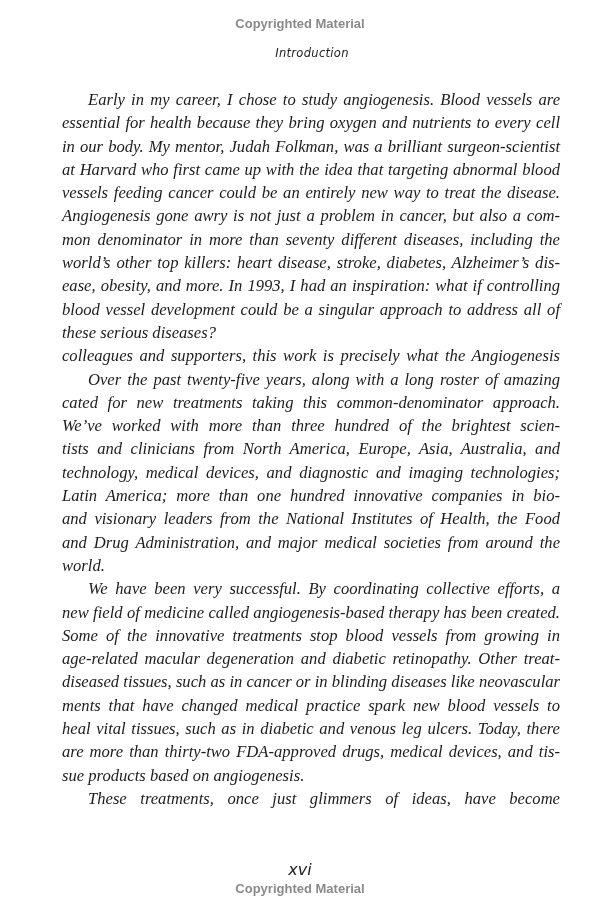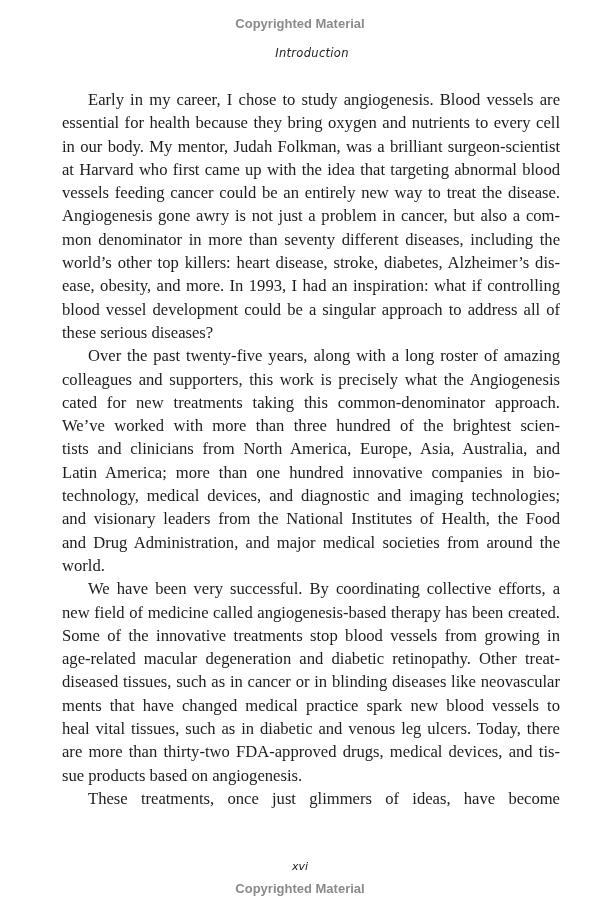--- a/index.html
+++ b/index.html
@@ -12,26 +12,27 @@
     .wm-top { top: 16px; }
     .wm-bottom { top: 881px; }
     .running-head {
       position: absolute; top: 46px; left: 12px; width: 600px; text-align: center;
       font-family: "DejaVu Sans", sans-serif; font-style: italic;
       font-size: 11.5px; color: #222; letter-spacing: 0.3px;
     }
     .folio {
       position: absolute; top: 860px; left: 0; width: 600px; text-align: center;
       font-family: "DejaVu Sans", sans-serif; font-style: italic;
-      font-size: 11px; color: #222;
+      font-size: 16px; color: #222;
     }
     .body-text {
       position: absolute; left: 62px; top: 88px; width: 498px;
       font-family: "Liberation Serif", serif; font-size: 16.6px;
       color: #1c1c1c;
+      font-style: italic;
     }
     .line {
       display: block; height: 23.3px; line-height: 23.3px;
       white-space: nowrap; text-align: justify; text-align-last: justify;
       overflow: visible;
     }
     .line.indent { padding-left: 26px; }
     .line.last { text-align-last: left; }
   </style>
 </head>
@@ -50,27 +51,27 @@
     <span class="line">vessels feeding cancer could be an entirely new way to treat the disease.</span>
     <span class="line">Angiogenesis gone awry is not just a problem in cancer, but also a com-</span>
     <span class="line">mon denominator in more than seventy different diseases, including the</span>
     <span class="line">world’s other top killers: heart disease, stroke, diabetes, Alzheimer’s dis-</span>
     <span class="line">ease, obesity, and more. In 1993, I had an inspiration: what if controlling</span>
     <span class="line">blood vessel development could be a singular approach to address all of</span>
     <span class="line last">these serious diseases?</span>
   </div>
 
   <div>
+    <span class="line">colleagues and supporters, this work is precisely what the Angiogenesis</span>
     <span class="line indent">Over the past twenty-five years, along with a long roster of amazing</span>
-    <span class="line">colleagues and supporters, this work is precisely what the Angiogenesis</span>
     <span class="line">cated for new treatments taking this common-denominator approach.</span>
     <span class="line">We’ve worked with more than three hundred of the brightest scien-</span>
     <span class="line">tists and clinicians from North America, Europe, Asia, Australia, and</span>
+    <span class="line">technology, medical devices, and diagnostic and imaging technologies;</span>
     <span class="line">Latin America; more than one hundred innovative companies in bio-</span>
-    <span class="line">technology, medical devices, and diagnostic and imaging technologies;</span>
     <span class="line">and visionary leaders from the National Institutes of Health, the Food</span>
     <span class="line">and Drug Administration, and major medical societies from around the</span>
     <span class="line last">world.</span>
   </div>
 
   <div>
     <span class="line indent">We have been very successful. By coordinating collective efforts, a</span>
     <span class="line">new field of medicine called angiogenesis-based therapy has been created.</span>
     <span class="line">Some of the innovative treatments stop blood vessels from growing in</span>
     <span class="line">age-related macular degeneration and diabetic retinopathy. Other treat-</span>

